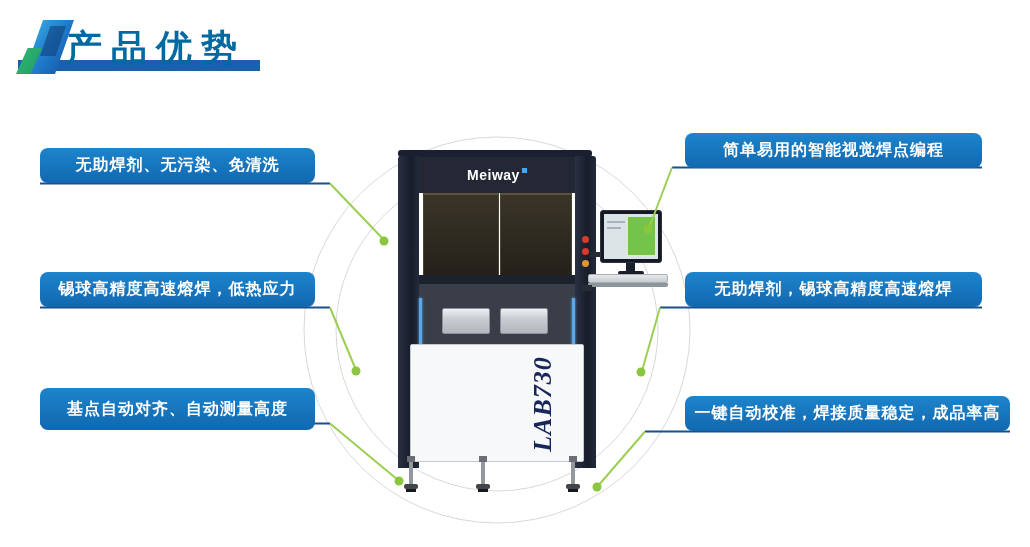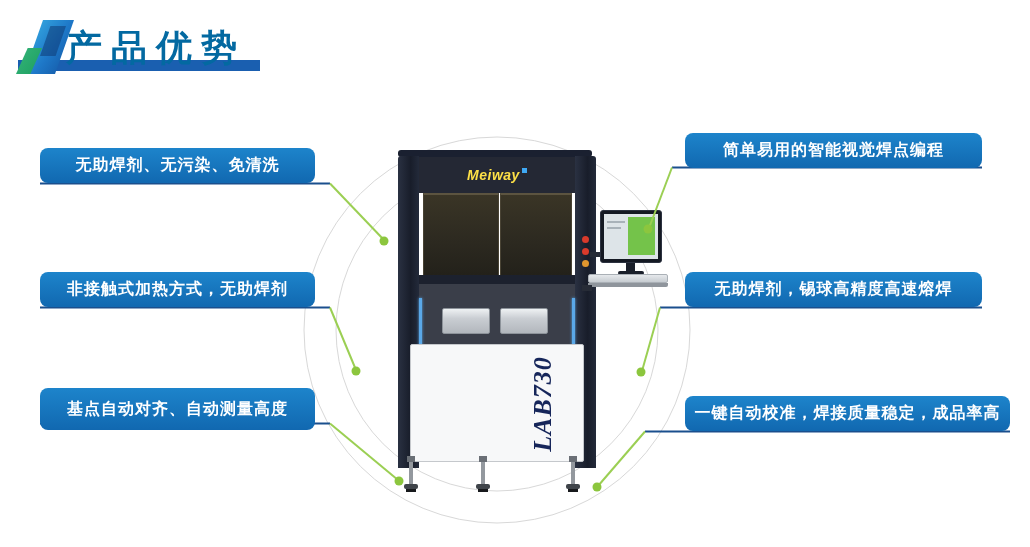--- a/index.html
+++ b/index.html
@@ -41,21 +41,21 @@
   
   .machine { position:absolute; left:396px; top:148px; width:205px; height:350px; z-index:1; }
   .machine div { position:absolute; }
   .top-cap { left:2px; top:2px; width:194px; height:7px; background:#1a2030; border-radius:3px; }
   .pillar { top:8px; width:21px; height:312px;
             background:linear-gradient(90deg,#2a3142 0%,#181d2a 60%,#232a3a 100%); }
   .pillar.pl { left:2px; border-radius:3px 0 0 0; }
   .pillar.pr { left:179px; border-radius:0 3px 0 0; }
   .header-band { left:23px; top:9px; width:156px; height:36px; background:#242834;
                  display:flex; align-items:center; justify-content:center; }
-  .brand { font-style:italic; font-weight:bold; font-size:14px; color:#fde047; letter-spacing:.5px; }
+  .brand { font-weight:bold; font-size:14px; color:#ffffff; letter-spacing:.5px; }
   .brand-mark { display:inline-block; width:5px; height:5px; background:#3fa9f5; margin:0 0 10px 2px; }
   .window { top:45px; height:82px; background:linear-gradient(180deg,#3a3526 0%,#2c2920 60%,#23211a 100%);
             border-top:2px solid #5c5440; border-left:1px solid #494334; border-right:1px solid #494334; }
   .win-l { left:27px; width:76px; }
   .win-r { left:104px; width:72px; }
   .mid-beam { left:23px; top:127px; width:156px; height:9px; background:#1c212e; }
   .work-area { left:23px; top:136px; width:156px; height:60px; background:#3a3e49; }
   .tray { top:160px; width:48px; height:26px; border:1px solid #8d939a; border-radius:2px;
           background:linear-gradient(180deg,#eef1f3 0%,#c9cdd2 40%,#b2b7bd 100%); }
   .tray.t1 { left:46px; } .tray.t2 { left:104px; }
@@ -194,19 +194,19 @@
     <div class="title-bar"></div>
     <div class="logo">
       <span class="l1"></span>
         <span class="l3"></span>
         <span class="l2"></span>
     </div>
     <div class="title-text">产品优势</div>
   </div>
 
   <div class="banner b-l1">无助焊剂、无污染、免清洗</div>
-  <div class="banner b-l2">非接触式加热方式，无助焊剂</div>
+  <div class="banner b-l2">锡球高精度高速熔焊，低热应力</div>
   <div class="banner b-l3">基点自动对齐、自动测量高度</div>
   <div class="banner b-r1">简单易用的智能视觉焊点编程</div>
   <div class="banner b-r2">无助焊剂，锡球高精度高速熔焊</div>
   <div class="banner b-r3">一键自动校准，焊接质量稳定，成品率高</div>
 
 </div>
 
 </body></html>

